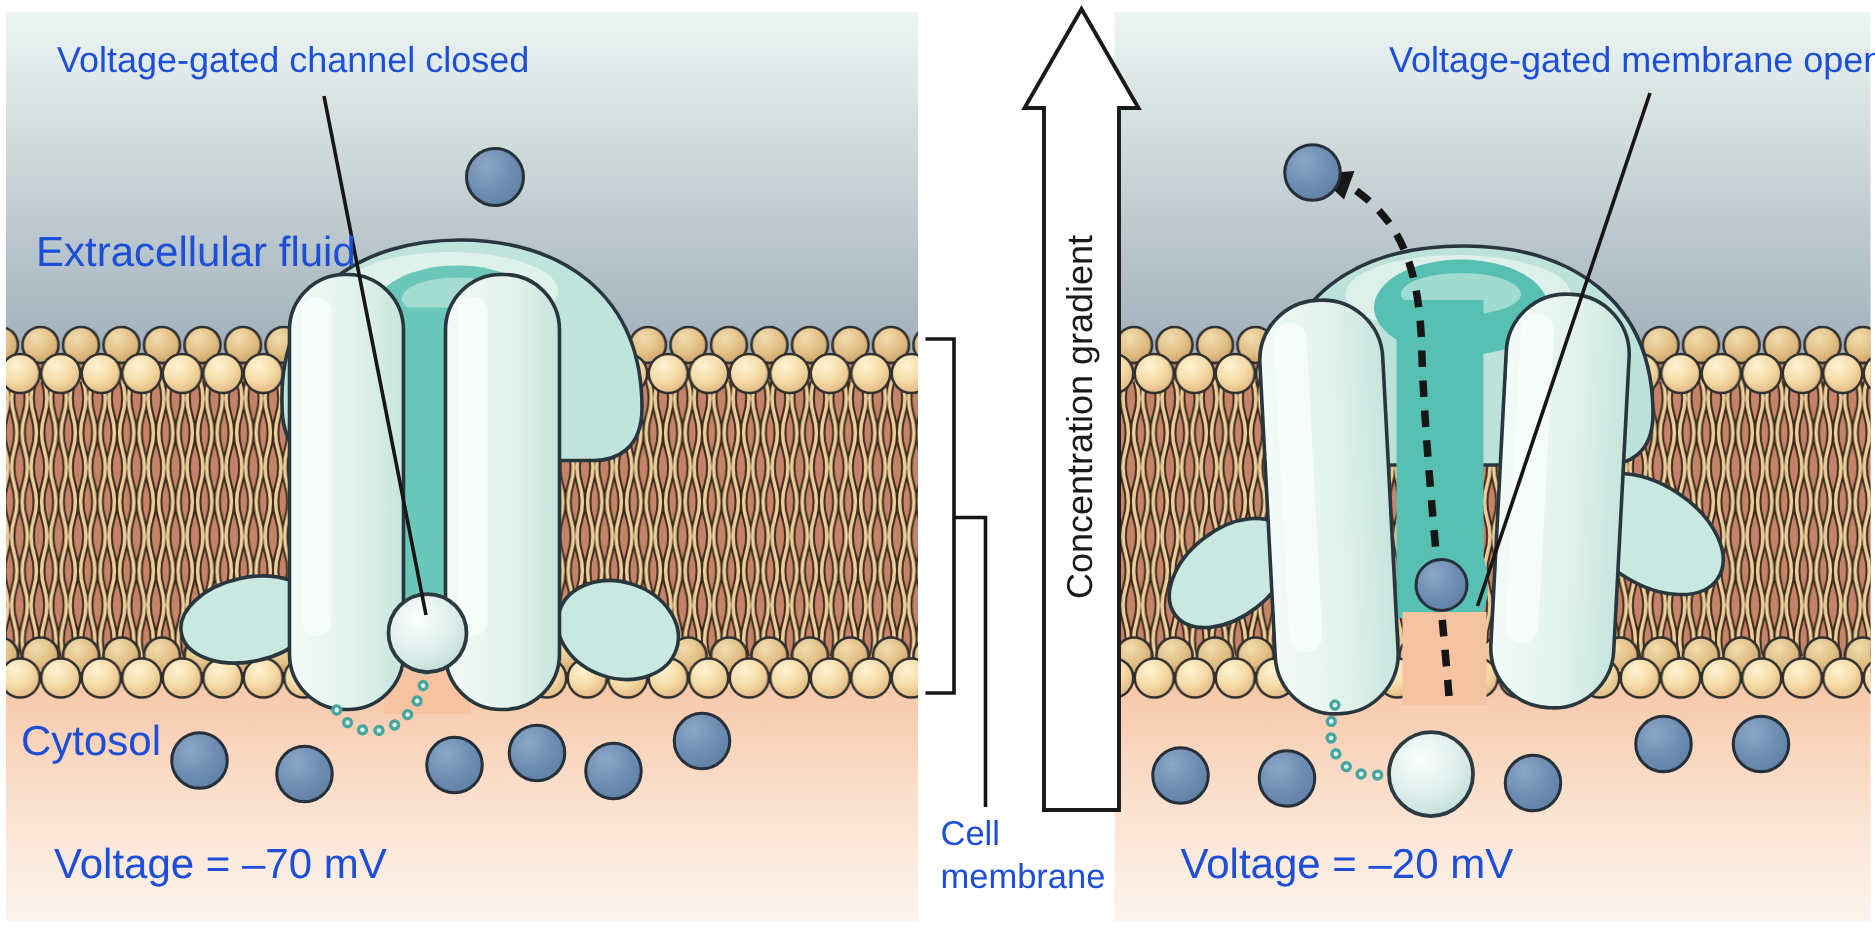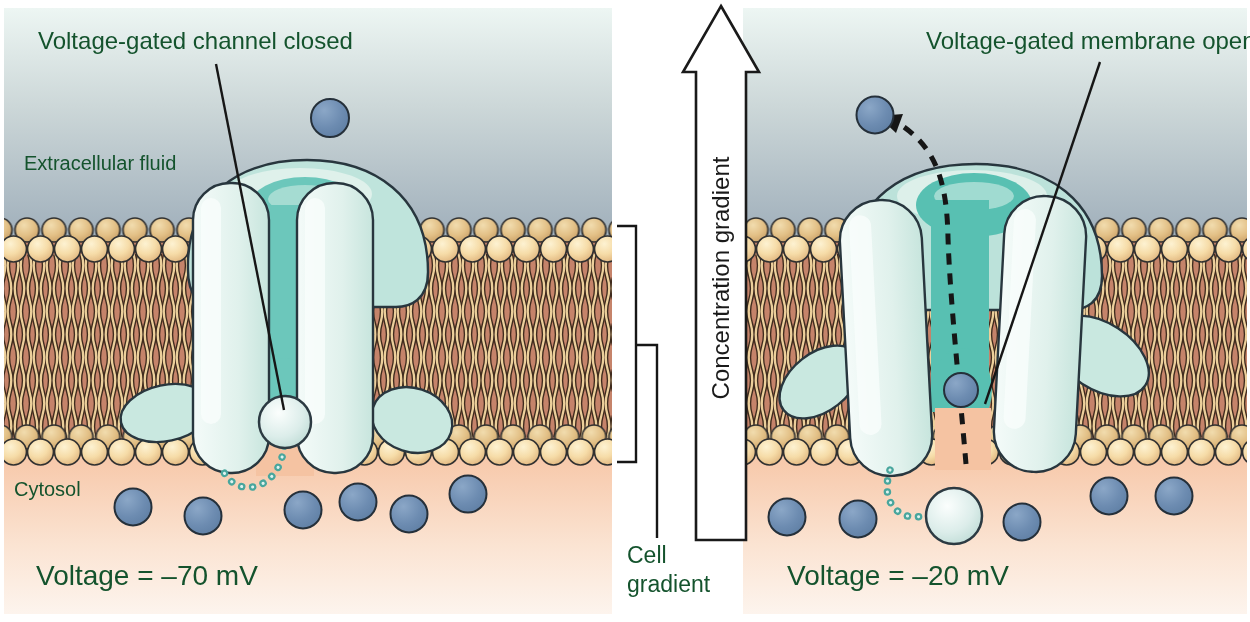--- a/index.html
+++ b/index.html
@@ -1,23 +1,23 @@
 <!DOCTYPE html>
 <html><head>
 <meta charset="utf-8">
 <style>
   html,body{margin:0;padding:0;background:#ffffff;}
   .canvas{
     position:relative;width:1250px;height:622px;background:#ffffff;overflow:hidden;
     font-family:"Liberation Sans","DejaVu Sans",sans-serif;color:#1a1a1a;
   }
   .canvas svg{position:absolute;left:0;top:0;}
-  .lbl{position:absolute;white-space:nowrap;color:#14532d;}
+  .lbl{position:absolute;white-space:nowrap;color:#1d4ed8;}
   .title{font-size:24px;letter-spacing:0;}
-  .region{font-size:20px;}
+  .region{font-size:28px;}
   .voltage{font-size:28px;}
   .membrane-lbl{font-size:23px;white-space:normal;width:122px;line-height:1.25;}
   .conc-lbl{
     position:absolute;left:721px;top:278px;font-size:24px;white-space:nowrap;
     transform:translate(-50%,-50%) rotate(-90deg);
   }
 </style>
 </head>
 <body>
 
@@ -186,17 +186,17 @@
 
 <div class="lbl title" style="left:38px;top:27px;">Voltage-gated channel closed</div>
 <div class="lbl title" style="left:926px;top:27px;">Voltage-gated membrane open</div>
 
 <div class="lbl region" style="left:24px;top:152px;">Extracellular fluid</div>
 <div class="lbl region" style="left:14px;top:478px;">Cytosol</div>
 
 <div class="lbl voltage" style="left:36px;top:560px;">Voltage = –70 mV</div>
 <div class="lbl voltage" style="left:787px;top:560px;">Voltage = –20 mV</div>
 
-<div class="lbl membrane-lbl" style="left:627px;top:541px;">Cell gradient</div>
+<div class="lbl membrane-lbl" style="left:627px;top:541px;">Cell membrane</div>
 
 <div class="conc-lbl">Concentration gradient</div>
 
 </div>
 
 </body></html>

